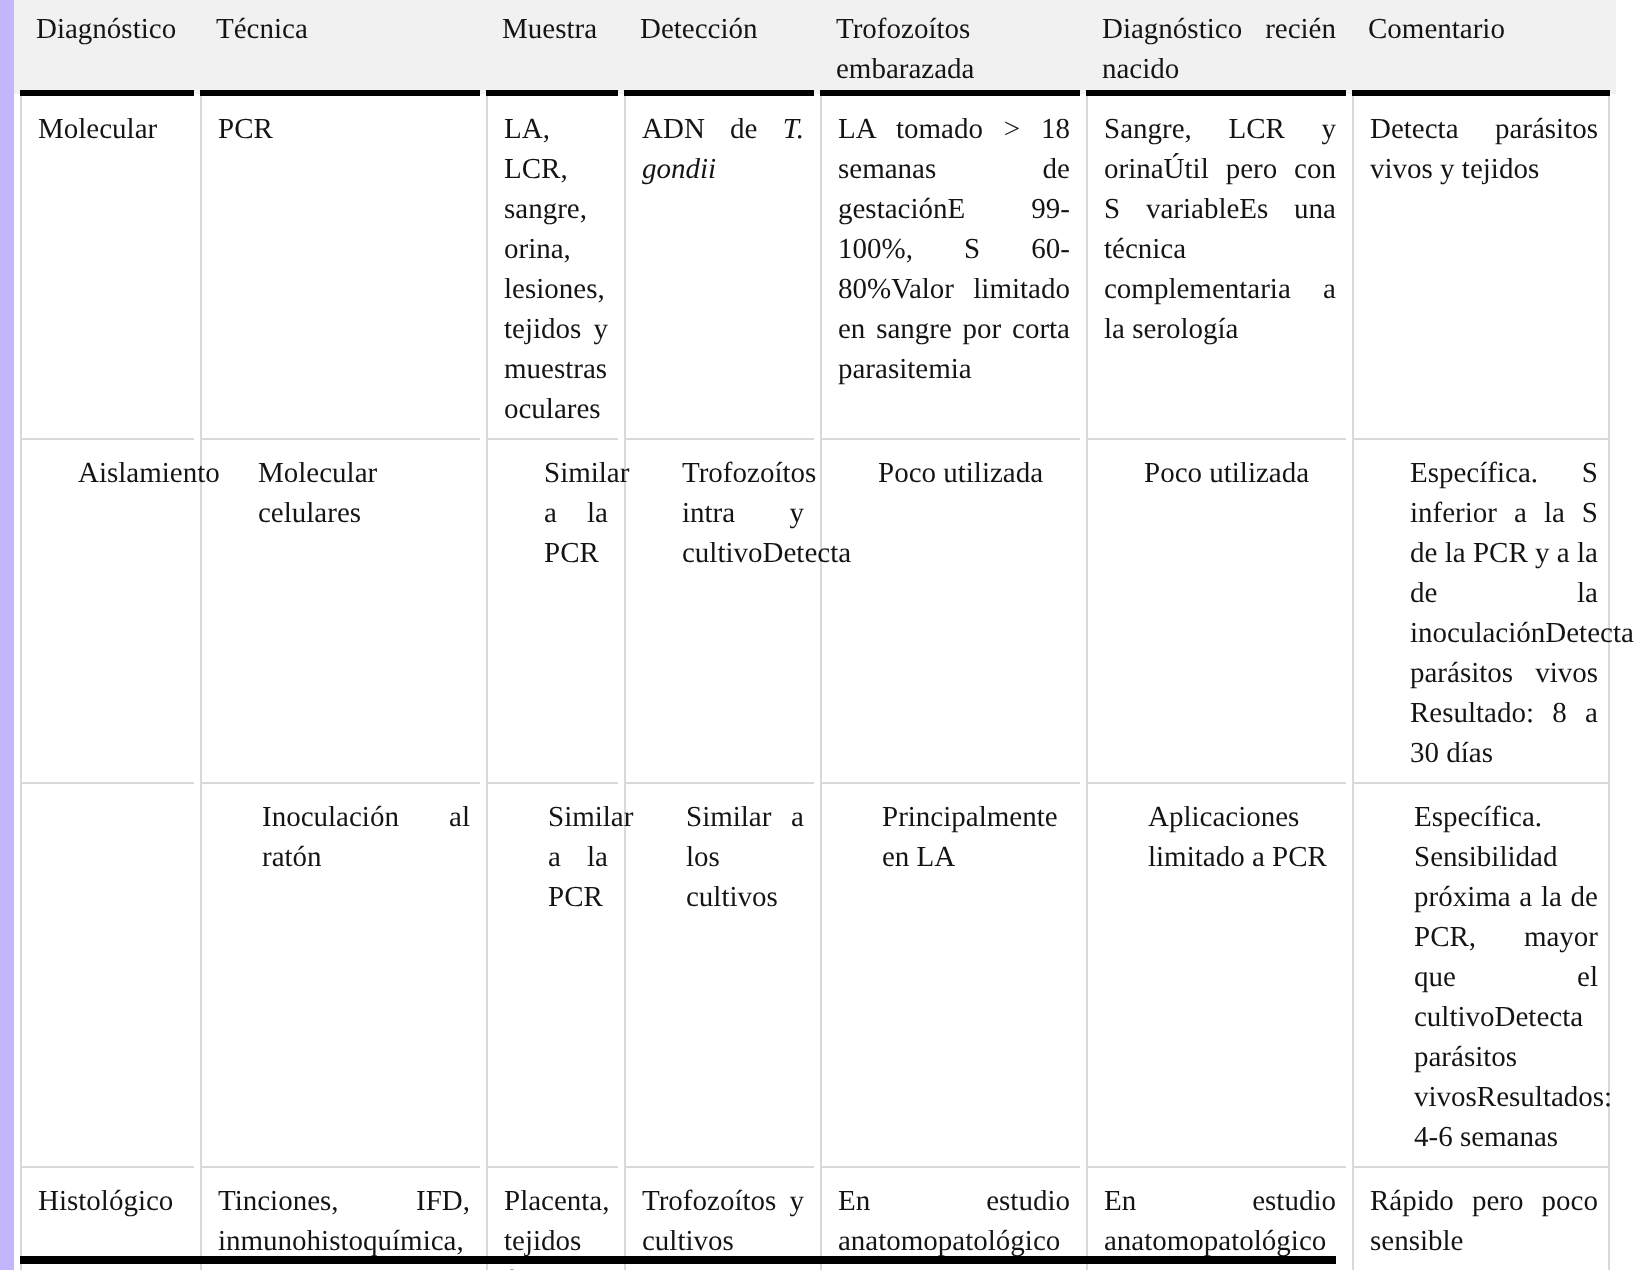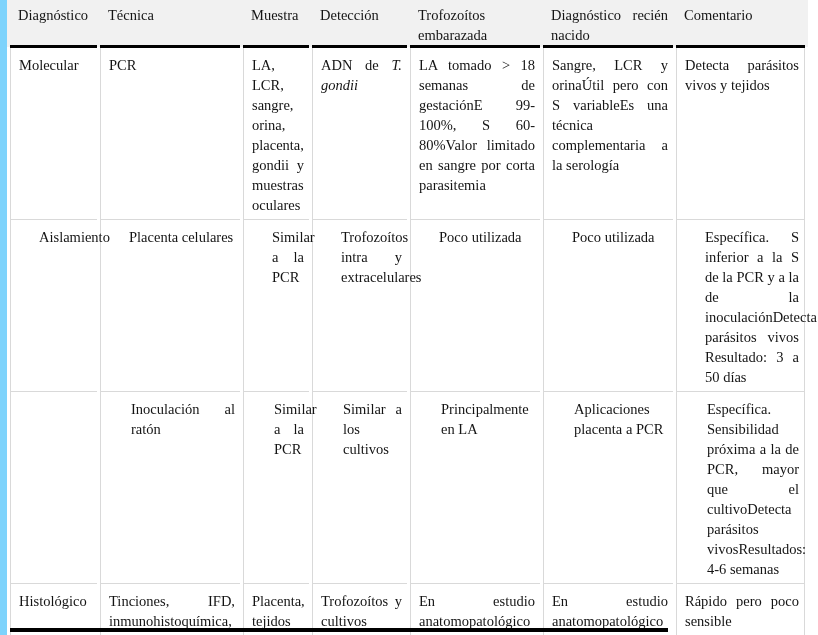--- a/index.html
+++ b/index.html
@@ -11,21 +11,21 @@
     width: 818px;
     height: 635px;
     overflow: hidden;
     font-family: "Liberation Serif", serif;
     color: #141414;
   }
   .page {
     position: relative;
     width: 686px;
     height: 635px;
-    background: #7dd3fc;
+    background: #c4b5fd;
     font-family: Liberation Serif, serif;
   }
   table.diag {
     position: absolute;
     left: 7px;
     top: 0;
     width: 801px;
     table-layout: fixed;
     border-collapse: separate;
     border-spacing: 3px 0;
@@ -89,42 +89,42 @@
         <th>Detección</th>
         <th>Trofozoítos embarazada</th>
         <th>Diagnóstico recién nacido</th>
         <th>Comentario</th>
       </tr>
     </thead>
     <tbody>
       <tr class="r0">
         <td>Molecular</td>
         <td>PCR</td>
-        <td>LA, LCR, sangre, orina, placenta, gondii y muestras oculares</td>
+        <td>LA, LCR, sangre, orina, lesiones, tejidos y muestras oculares</td>
         <td><span>ADN de </span><span class="species">T. gondii</span></td>
         <td>LA tomado &gt; 18 semanas de gestaciónE 99-100%, S 60-80%Valor limitado en sangre por corta parasitemia</td>
         <td>Sangre, LCR y orinaÚtil pero con S variableEs una técnica complementaria a la serología</td>
         <td>Detecta parásitos vivos y tejidos</td>
       </tr>
       <tr class="r1">
         <td>Aislamiento</td>
-        <td>Placenta celulares</td>
+        <td>Molecular celulares</td>
         <td>Similar a la PCR</td>
-        <td><span>Trofozoítos intra y extracelulares</span><span class="species"></span></td>
+        <td><span>Trofozoítos intra y cultivoDetecta</span><span class="species"></span></td>
         <td>Poco utilizada</td>
         <td>Poco utilizada</td>
-        <td>Específica. S inferior a la S de la PCR y a la de la inoculaciónDetecta parásitos vivos Resultado: 3 a 50 días</td>
+        <td>Específica. S inferior a la S de la PCR y a la de la inoculaciónDetecta parásitos vivos Resultado: 8 a 30 días</td>
       </tr>
       <tr class="r2">
         <td></td>
         <td>Inoculación al ratón</td>
         <td>Similar a la PCR</td>
         <td><span>Similar a los cultivos</span><span class="species"></span></td>
         <td>Principalmente en LA</td>
-        <td>Aplicaciones placenta a PCR</td>
+        <td>Aplicaciones limitado a PCR</td>
         <td>Específica. Sensibilidad próxima a la de PCR, mayor que el cultivoDetecta parásitos vivosResultados: 4-6 semanas</td>
       </tr>
       <tr class="r3">
         <td>Histológico</td>
         <td>Tinciones, IFD, inmunohistoquímica, microscopia electrónica</td>
         <td>Placenta, tejidos fetales</td>
         <td><span>Trofozoítos y cultivos</span><span class="species"></span></td>
         <td>En estudio anatomopatológico de lesiones o muestras</td>
         <td>En estudio anatomopatológico de lesiones o muestras</td>
         <td>Rápido pero poco sensible</td>

